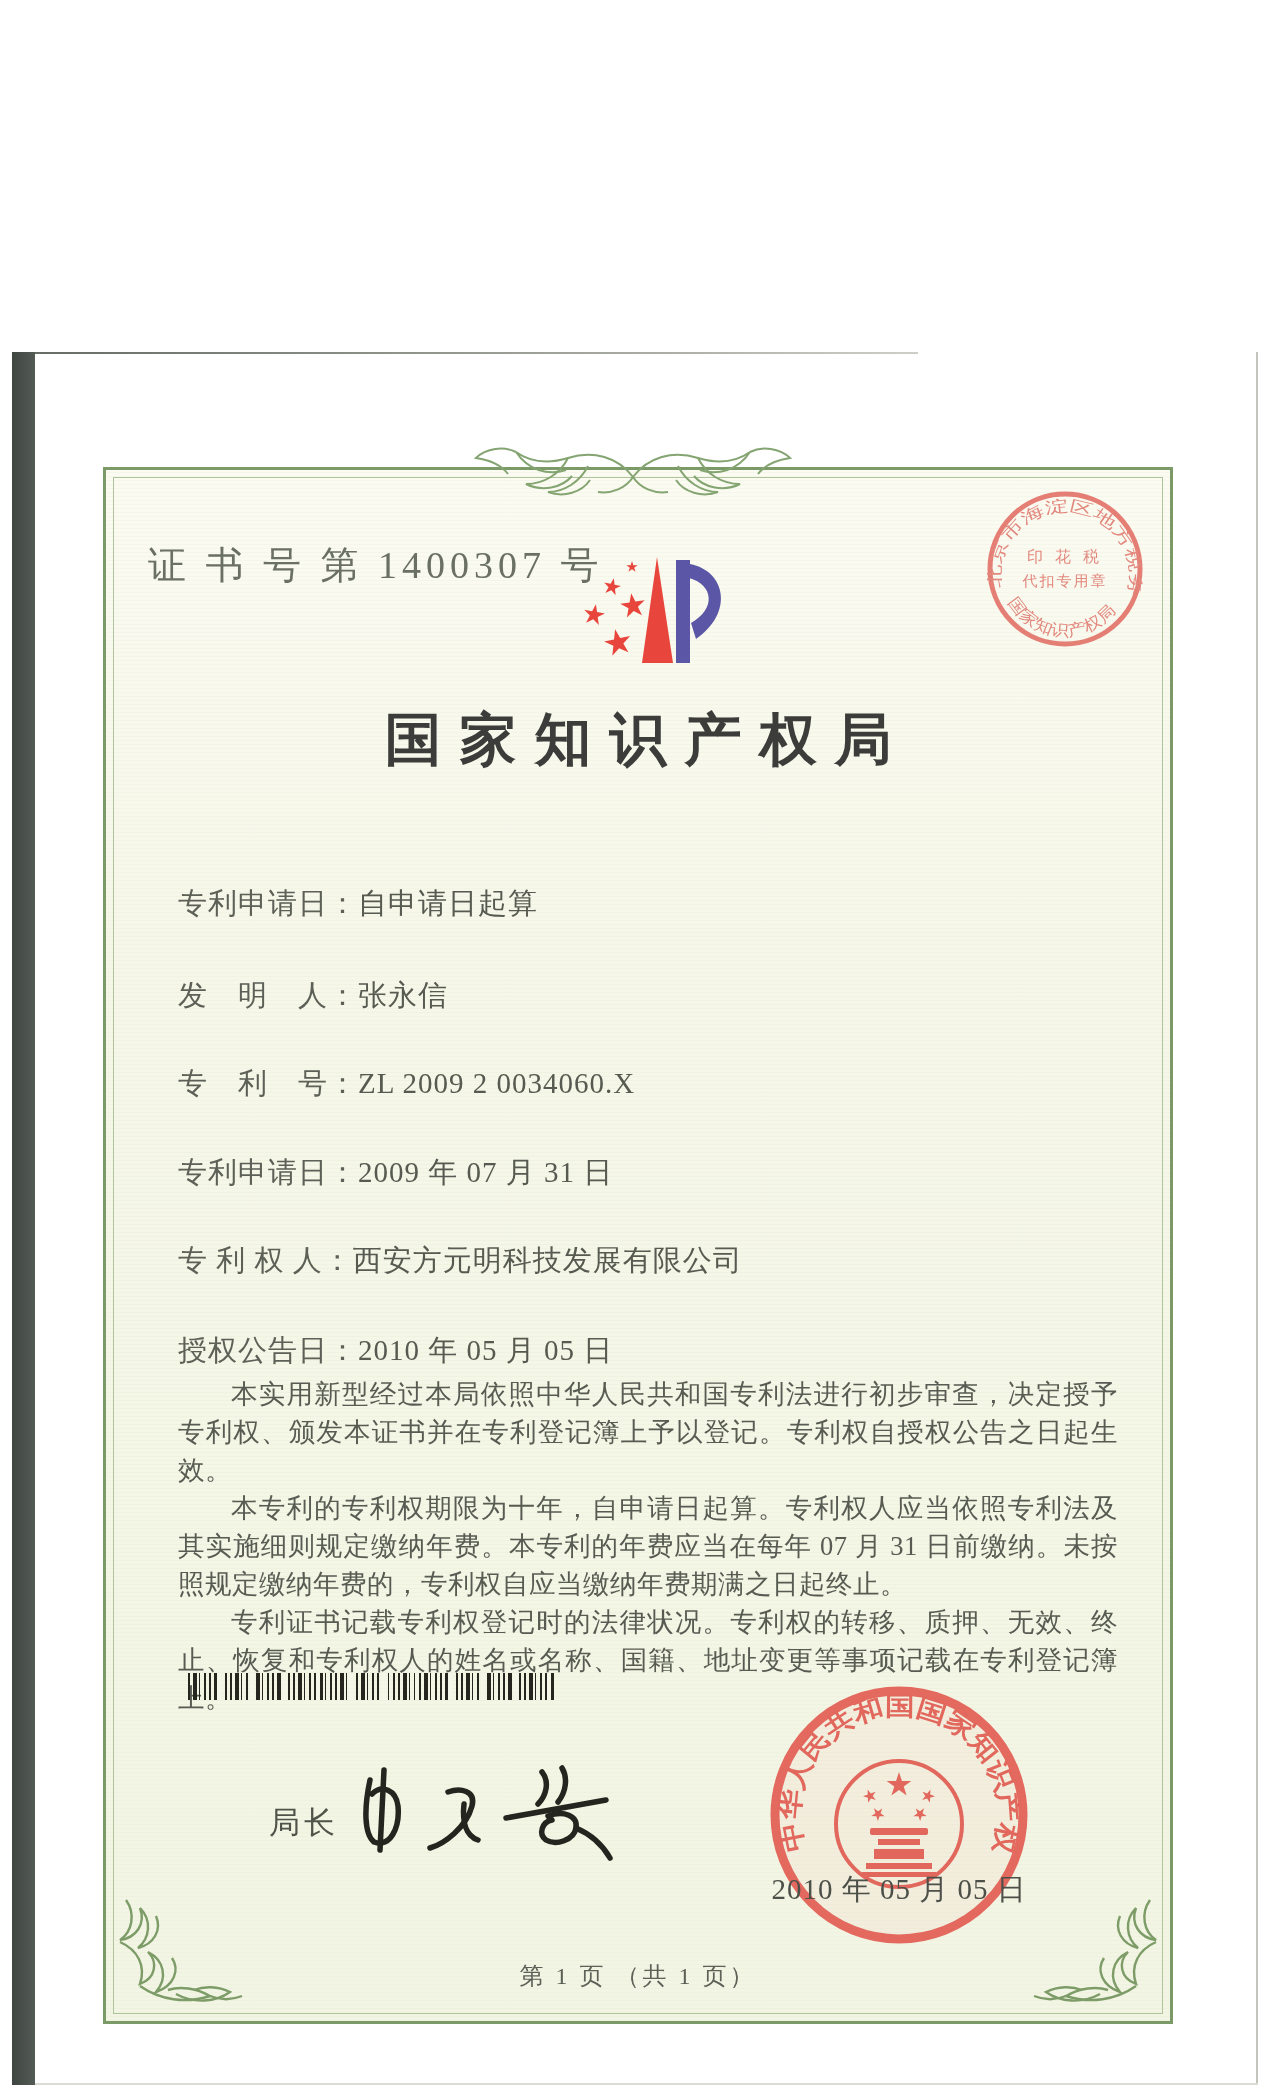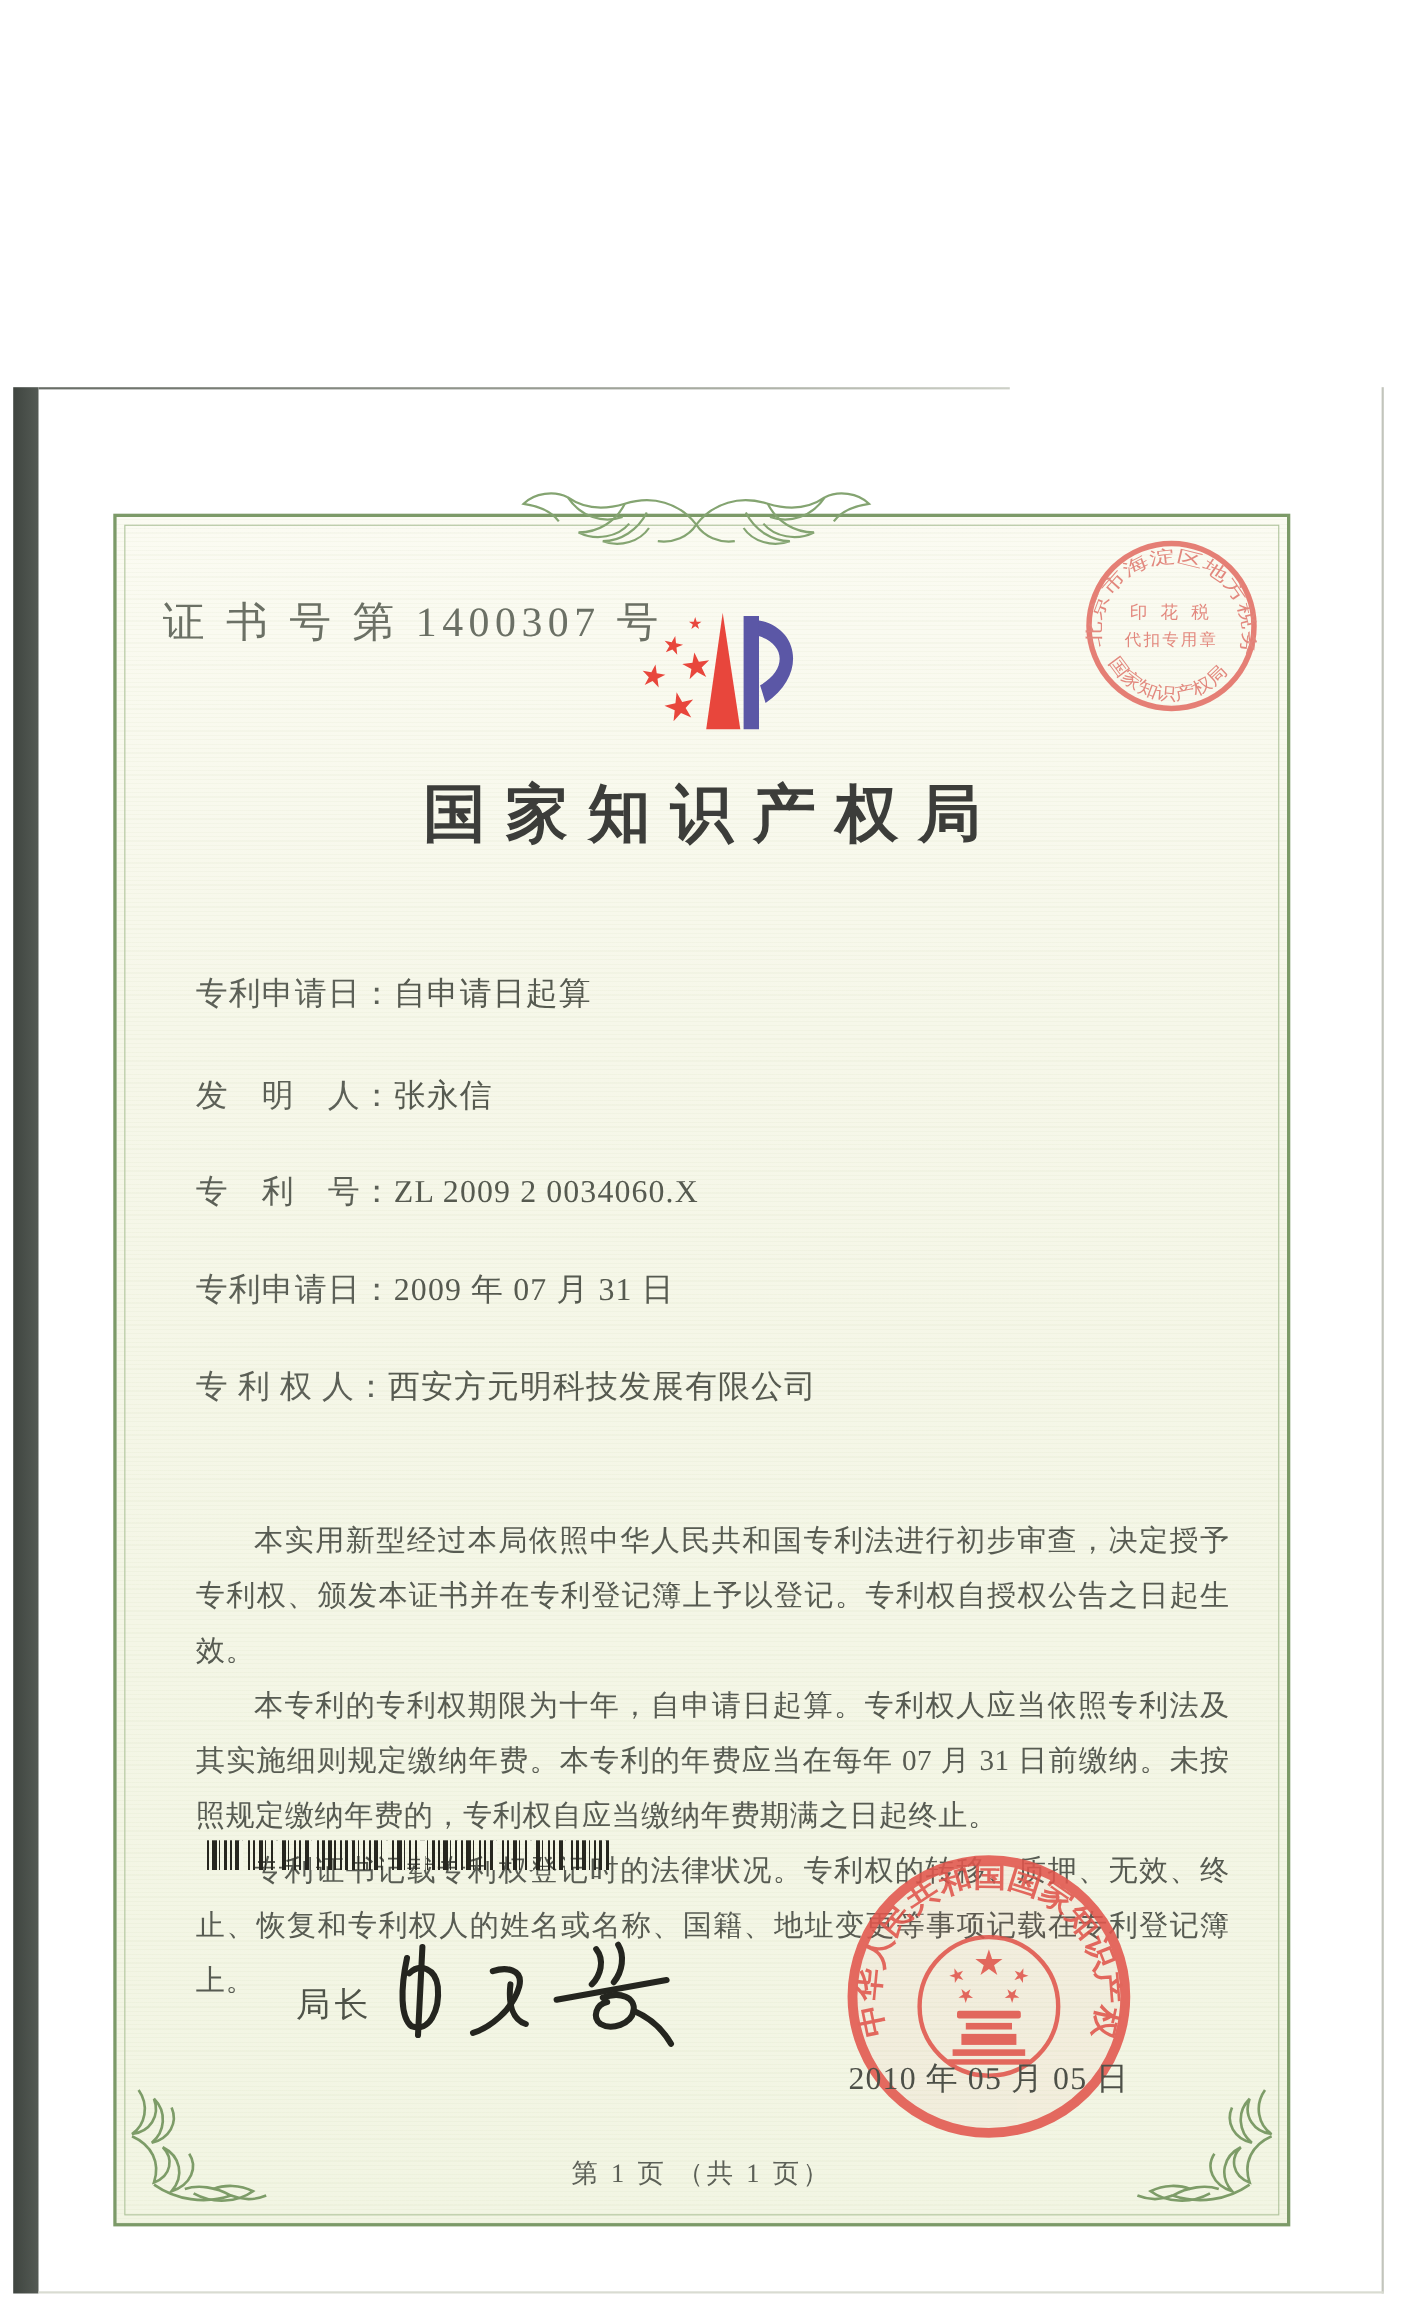--- a/index.html
+++ b/index.html
@@ -31,21 +31,21 @@
 
   .logo{position:absolute;left:430px;top:80px;width:200px;height:152px;}
 
   .cert-title{position:absolute;left:0;top:232px;width:100%;text-align:center;
       font-size:57px;font-weight:600;color:#3c3d3a;letter-spacing:18px;text-indent:18px;}
 
   .field{position:absolute;left:72px;font-size:29px;white-space:pre;color:#5c6057;letter-spacing:1px;}
   .field .val{color:#565a50;}
   .f0{top:414px;} .f1{top:506px;} .f2{top:594px;} .f3{top:683px;} .f4{top:771px;} .f5{top:861px;}
 
-  .body-text{position:absolute;left:72px;top:905px;width:940px;font-size:26.5px;line-height:50px;
+  .body-text{position:absolute;left:72px;top:905px;width:940px;font-size:26.5px;line-height:38px;
       text-align:justify;color:#575b52;letter-spacing:0.5px;}
   .body-text p{margin:0;text-indent:2em;}
 
   .barcode{position:absolute;left:82px;top:1203px;width:368px;height:27px;
       background-image:
         repeating-linear-gradient(90deg,transparent 0 29px, #f4f6e7 29px 33px),
         repeating-linear-gradient(90deg,#26261f 0 2px,transparent 2px 5px,#26261f 5px 9px,
            transparent 9px 11px,#26261f 11px 12px,transparent 12px 16px,#26261f 16px 18px,transparent 18px 21px);}
 
   .signer-label{position:absolute;left:163px;top:1332px;font-size:31px;color:#4f5349;letter-spacing:4px;}
@@ -132,20 +132,21 @@
       </g>
     </svg>
 
     <div class="cert-title">国家知识产权局</div>
 
     <div class="field f0"><span>专利申请日：</span><span class="val">自申请日起算</span></div>
     <div class="field f1"><span>发　明　人：</span><span class="val">张永信</span></div>
     <div class="field f2"><span>专　利　号：</span><span class="val">ZL 2009 2 0034060.X</span></div>
     <div class="field f3"><span>专利申请日：</span><span class="val">2009 年 07 月 31 日</span></div>
     <div class="field f4"><span>专 利 权 人：</span><span class="val">西安方元明科技发展有限公司</span></div>
+    <div class="field f5"><span>授权公告日：</span><span class="val">2010 年 05 月 05 日</span></div>
 
     <div class="body-text">
       <p>本实用新型经过本局依照中华人民共和国专利法进行初步审查，决定授予专利权、颁发本证书并在专利登记簿上予以登记。专利权自授权公告之日起生效。</p>
       <p>本专利的专利权期限为十年，自申请日起算。专利权人应当依照专利法及其实施细则规定缴纳年费。本专利的年费应当在每年 07 月 31 日前缴纳。未按照规定缴纳年费的，专利权自应当缴纳年费期满之日起终止。</p>
       <p>专利证书记载专利权登记时的法律状况。专利权的转移、质押、无效、终止、恢复和专利权人的姓名或名称、国籍、地址变更等事项记载在专利登记簿上。</p>
     </div>
 
     <div class="barcode"></div>
 
     <div class="signer-label">局长</div>

